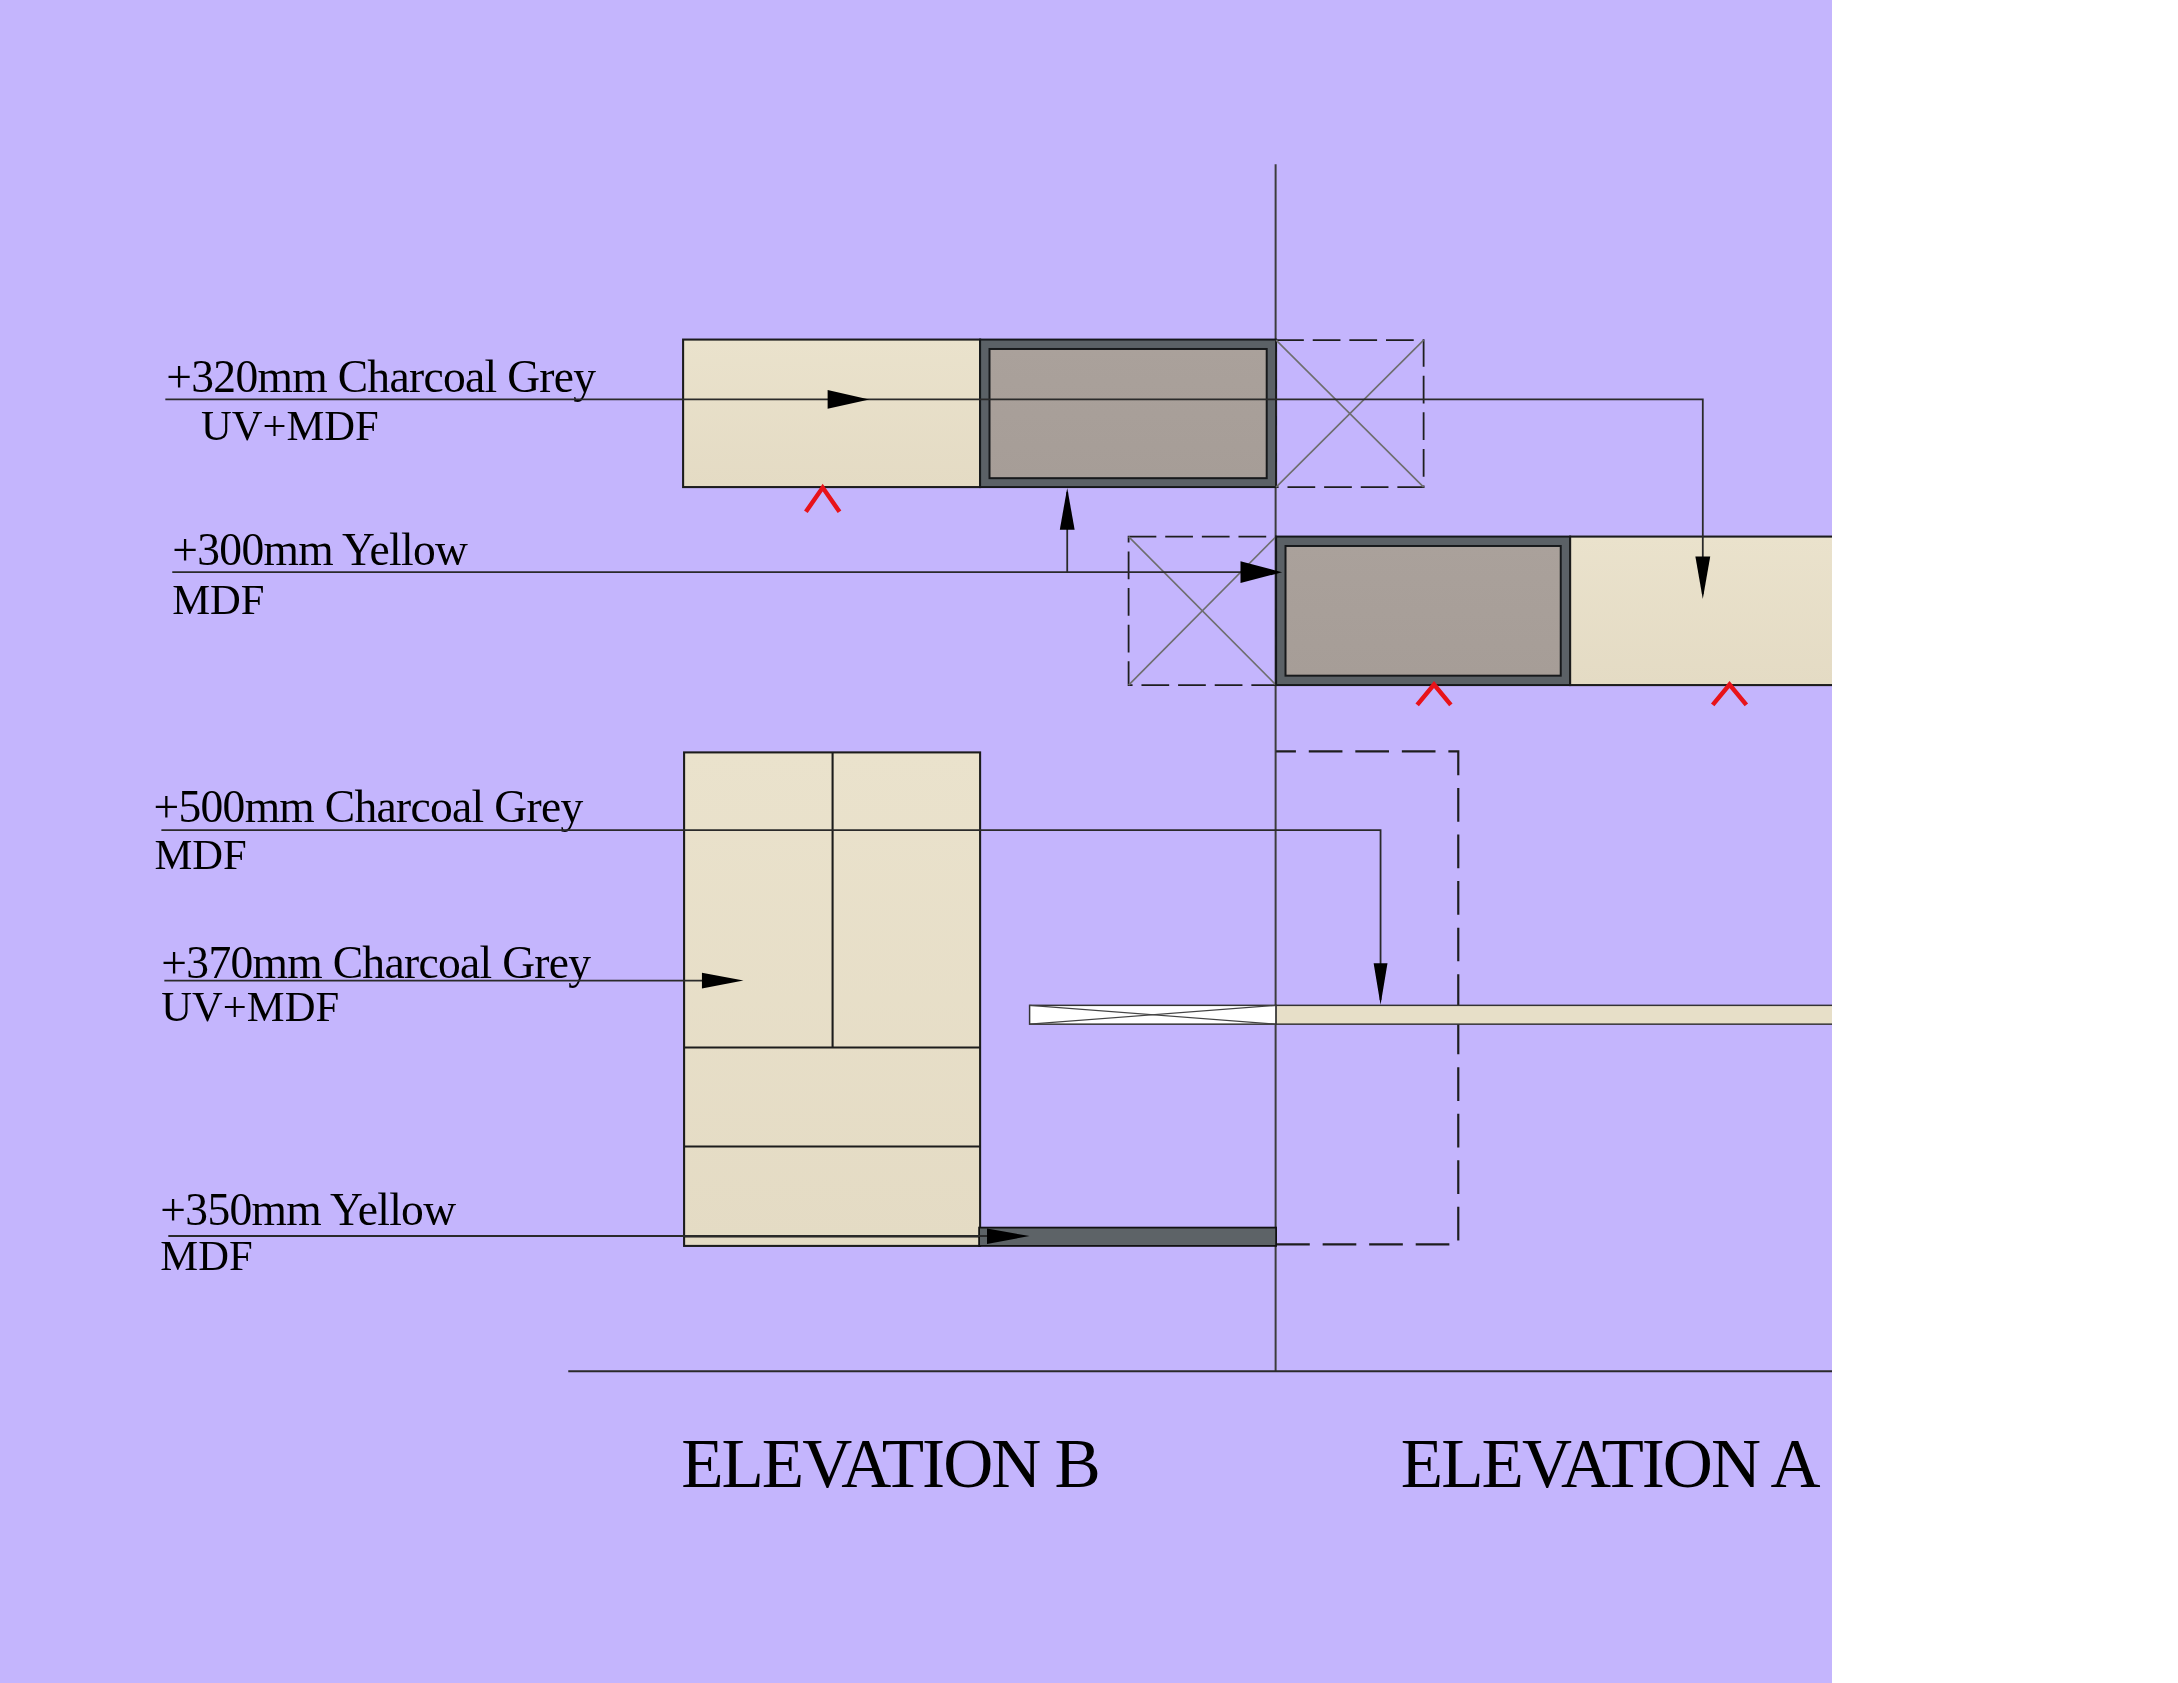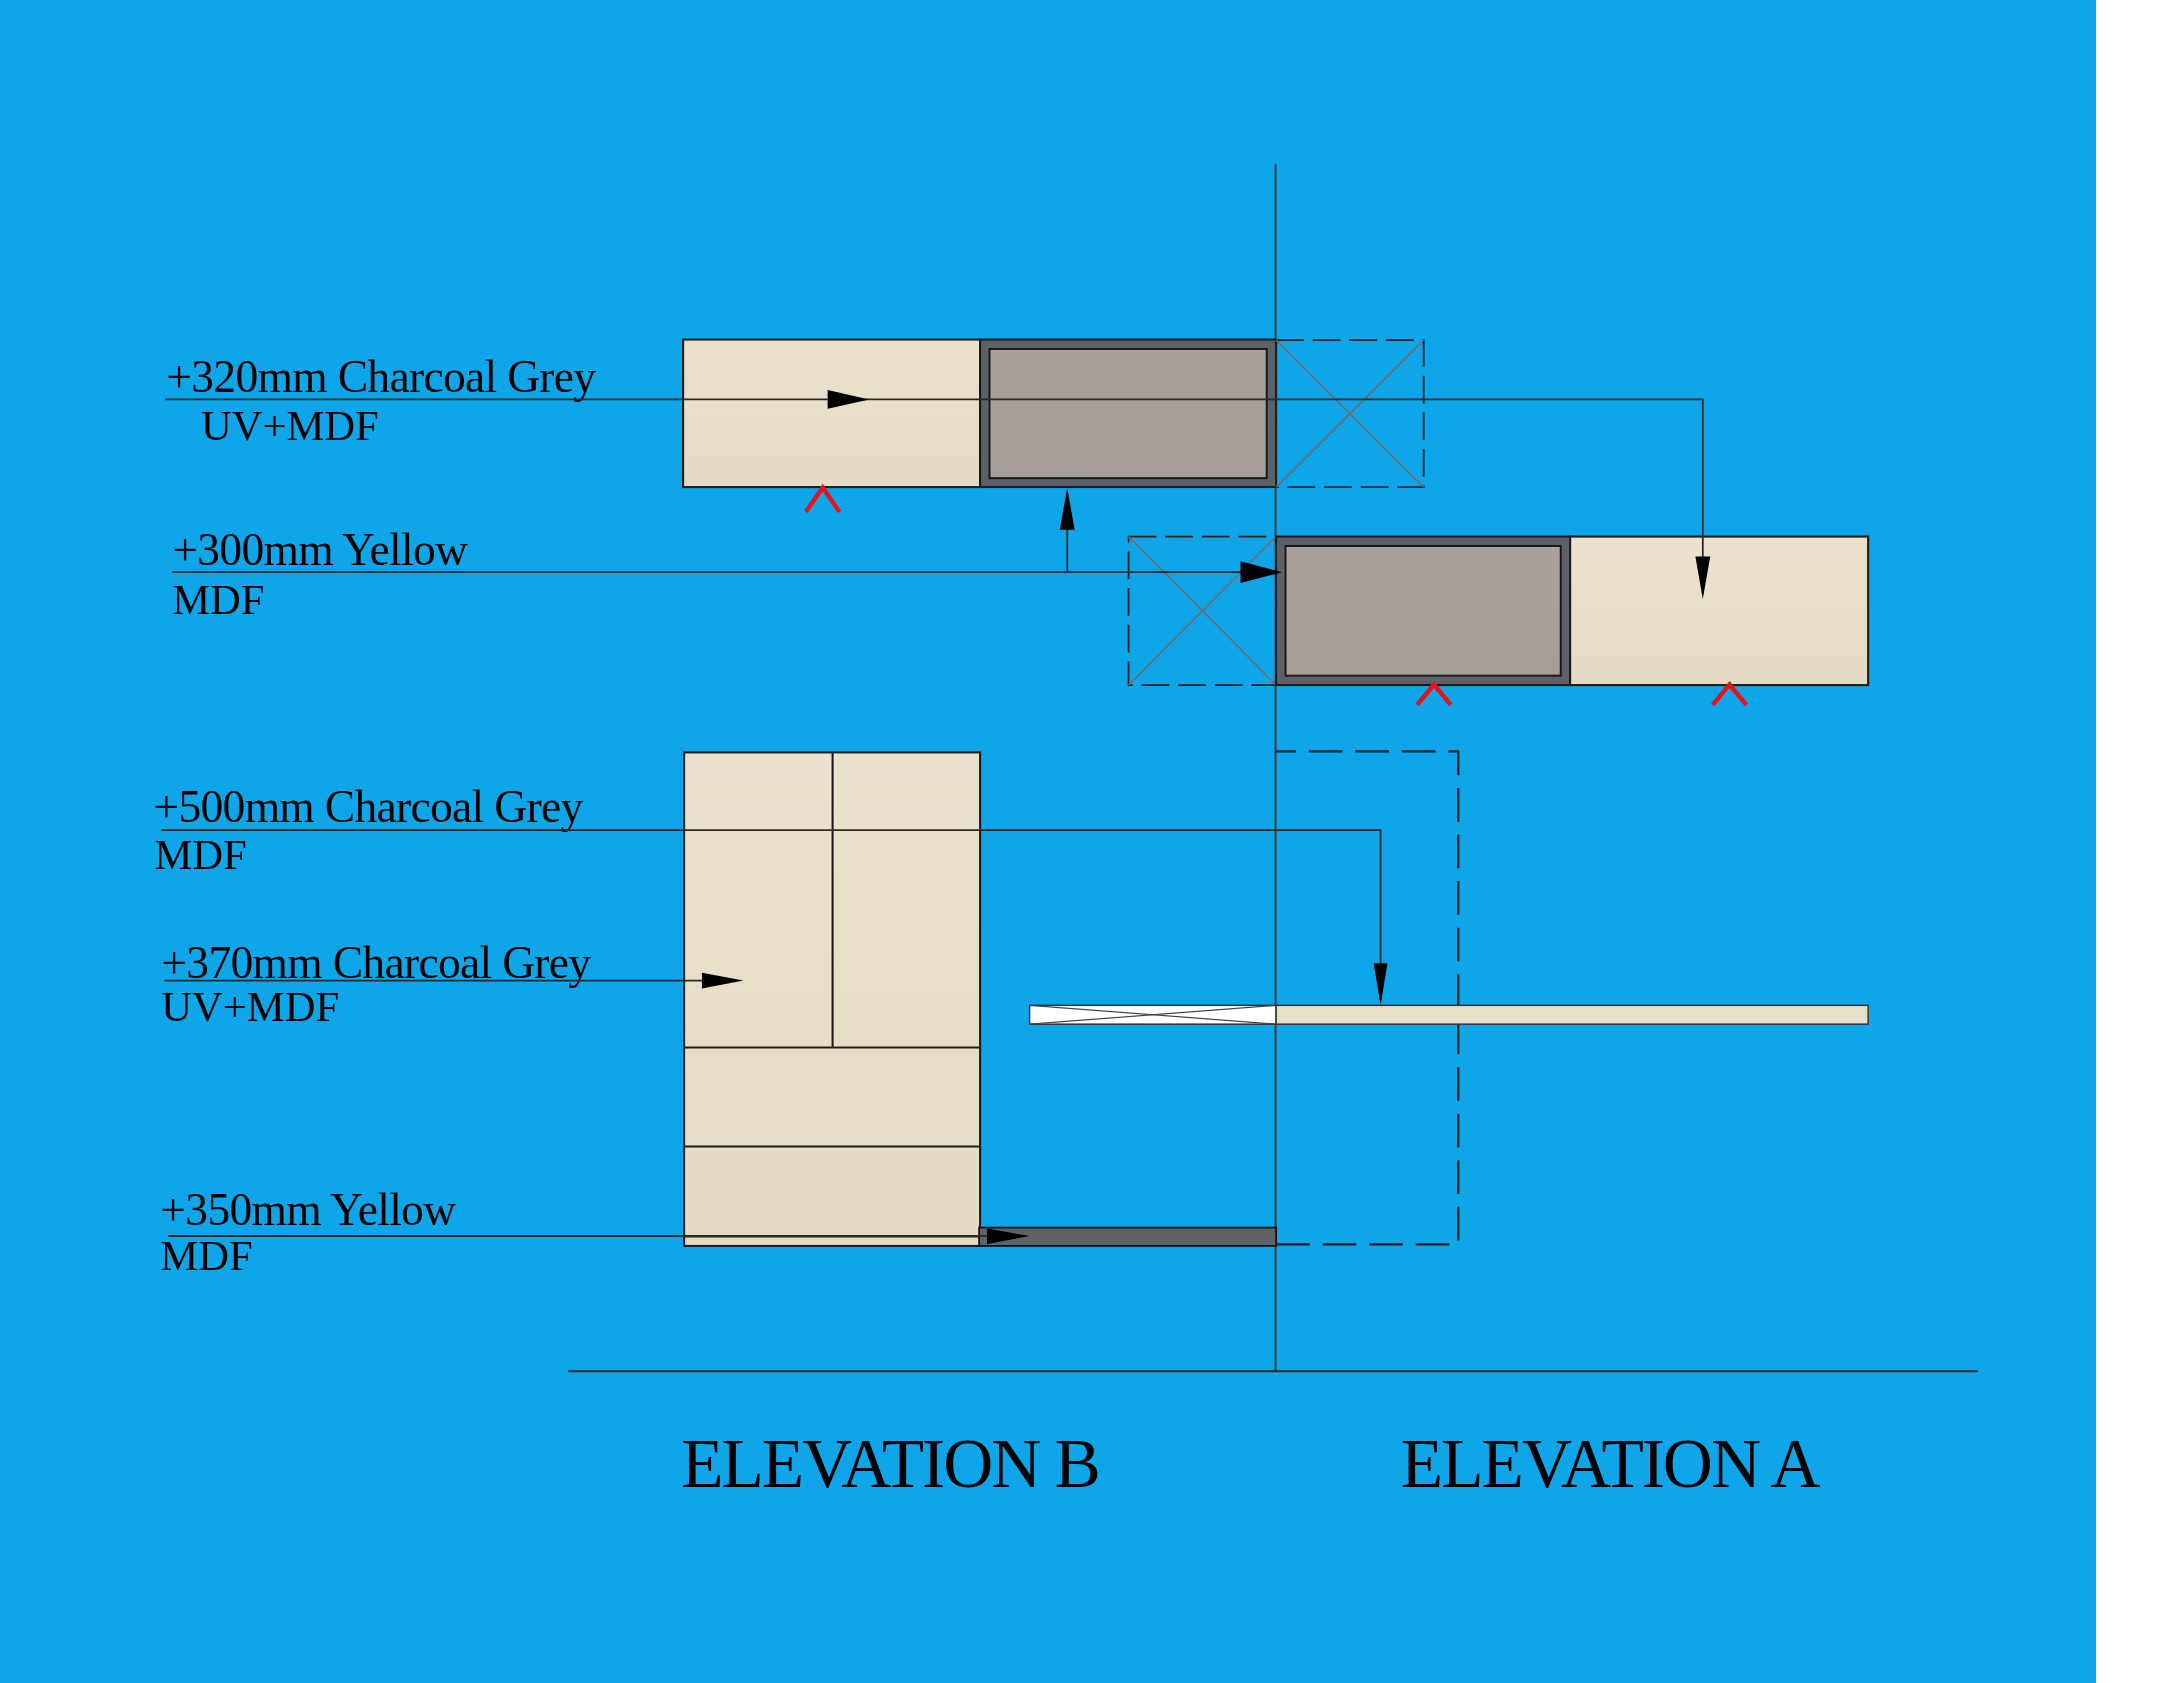--- a/index.html
+++ b/index.html
@@ -1,16 +1,16 @@
 <!DOCTYPE html>
 <html><head>
 <meta charset="utf-8">
 <style>
   html,body{margin:0;padding:0;background:#ffffff;}
-  .page{width:2096px;height:1683px;position:relative;background:#0ea5e9;overflow:hidden;}
+  .page{width:1832px;height:1683px;position:relative;background:#c4b5fd;overflow:hidden;}
   svg{position:absolute;left:0;top:0;}
   text{font-family:"Liberation Serif", serif;fill:#000000;}
 </style>
 </head>
 <body>
 <div class="page">
 <svg width="2178" height="1683" viewBox="0 0 2200 1700">
   <defs>
     <linearGradient id="beige" x1="0" y1="0" x2="0" y2="1">
       <stop offset="0" stop-color="#eae2cc"></stop>

